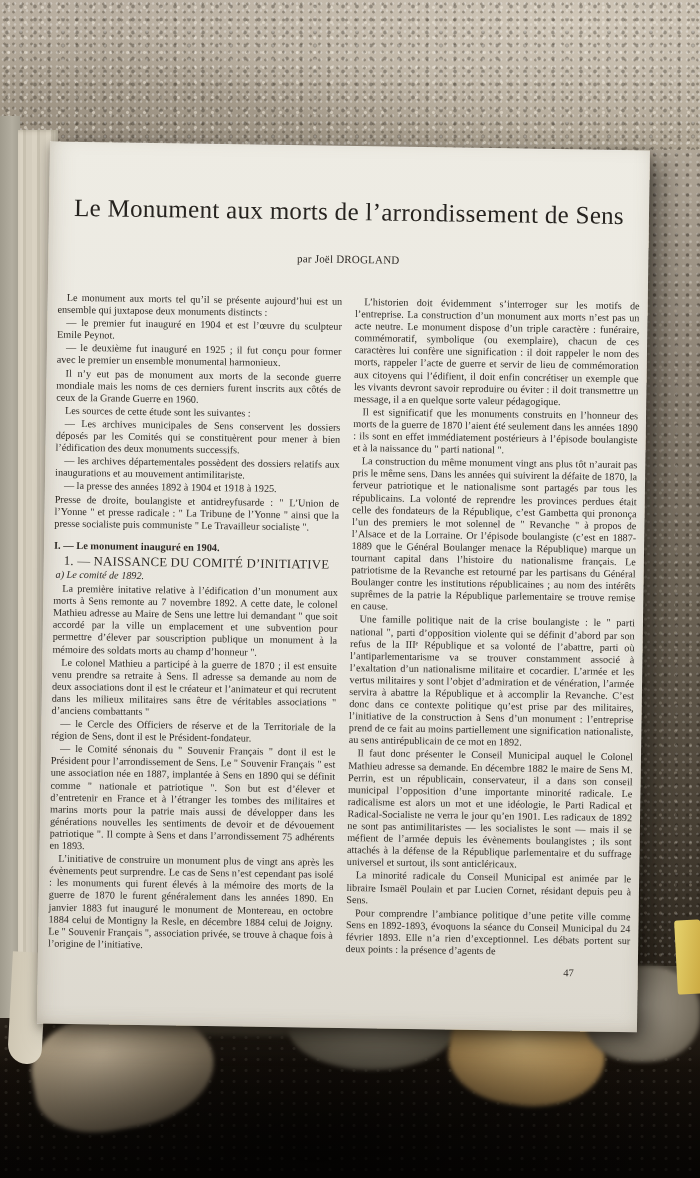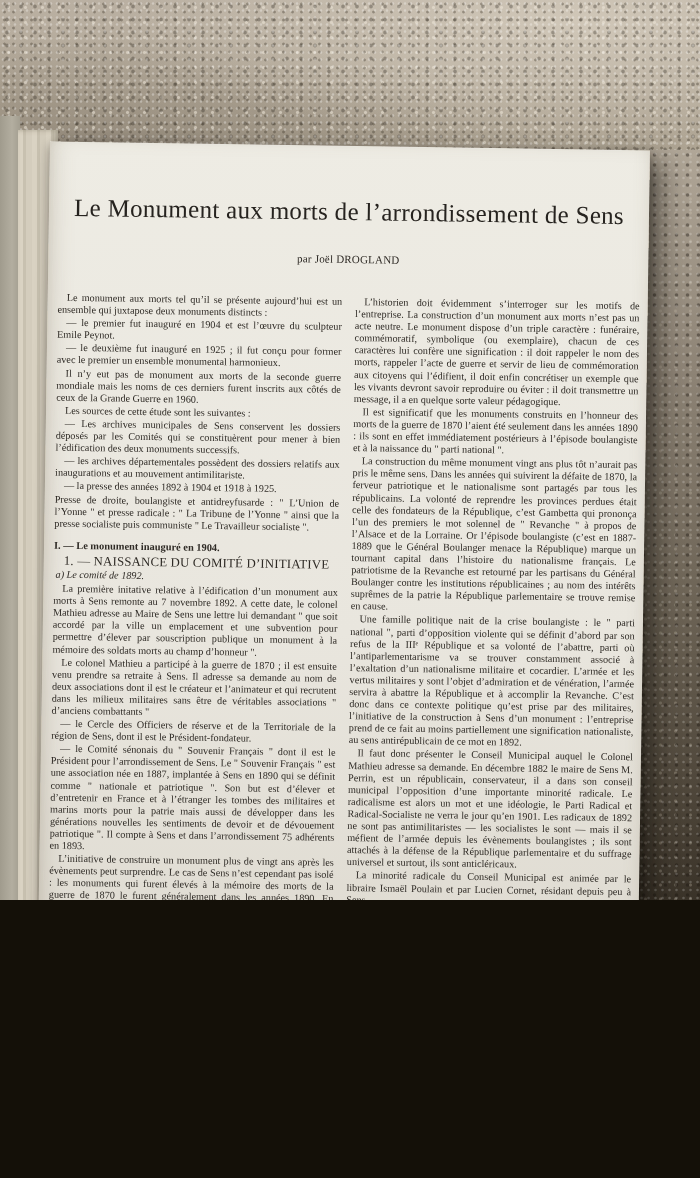--- a/index.html
+++ b/index.html
@@ -1,19 +1,19 @@
 <!DOCTYPE html>
 <html lang="fr"><head>
 <meta charset="utf-8">
 <style>
   html,body{margin:0;padding:0;}
   body{width:700px;height:1178px;overflow:hidden;background:#141008;
        font-family:"Liberation Serif","DejaVu Serif",serif;}
 
-  .photo{position:relative;width:700px;height:900px;overflow:hidden;background:#141008;}
+  .photo{position:relative;width:700px;height:1178px;overflow:hidden;background:#141008;}
 
   
   .rock-top{position:absolute;left:0;top:0;width:700px;height:178px;
     background:
       radial-gradient(circle, rgba(255,255,255,.30) .8px, transparent 1.7px),
       radial-gradient(circle, rgba(62,54,42,.38) .9px, transparent 1.9px),
       radial-gradient(circle, rgba(28,23,16,.30) 1.2px, transparent 2.5px),
       radial-gradient(circle, rgba(238,231,217,.55) 1px, transparent 2.1px),
       radial-gradient(ellipse at 82% 12%, #d0c7b8 0%, rgba(208,199,184,0) 55%),
       radial-gradient(ellipse at 12% 88%, #93897a 0%, rgba(147,137,122,0) 55%),

